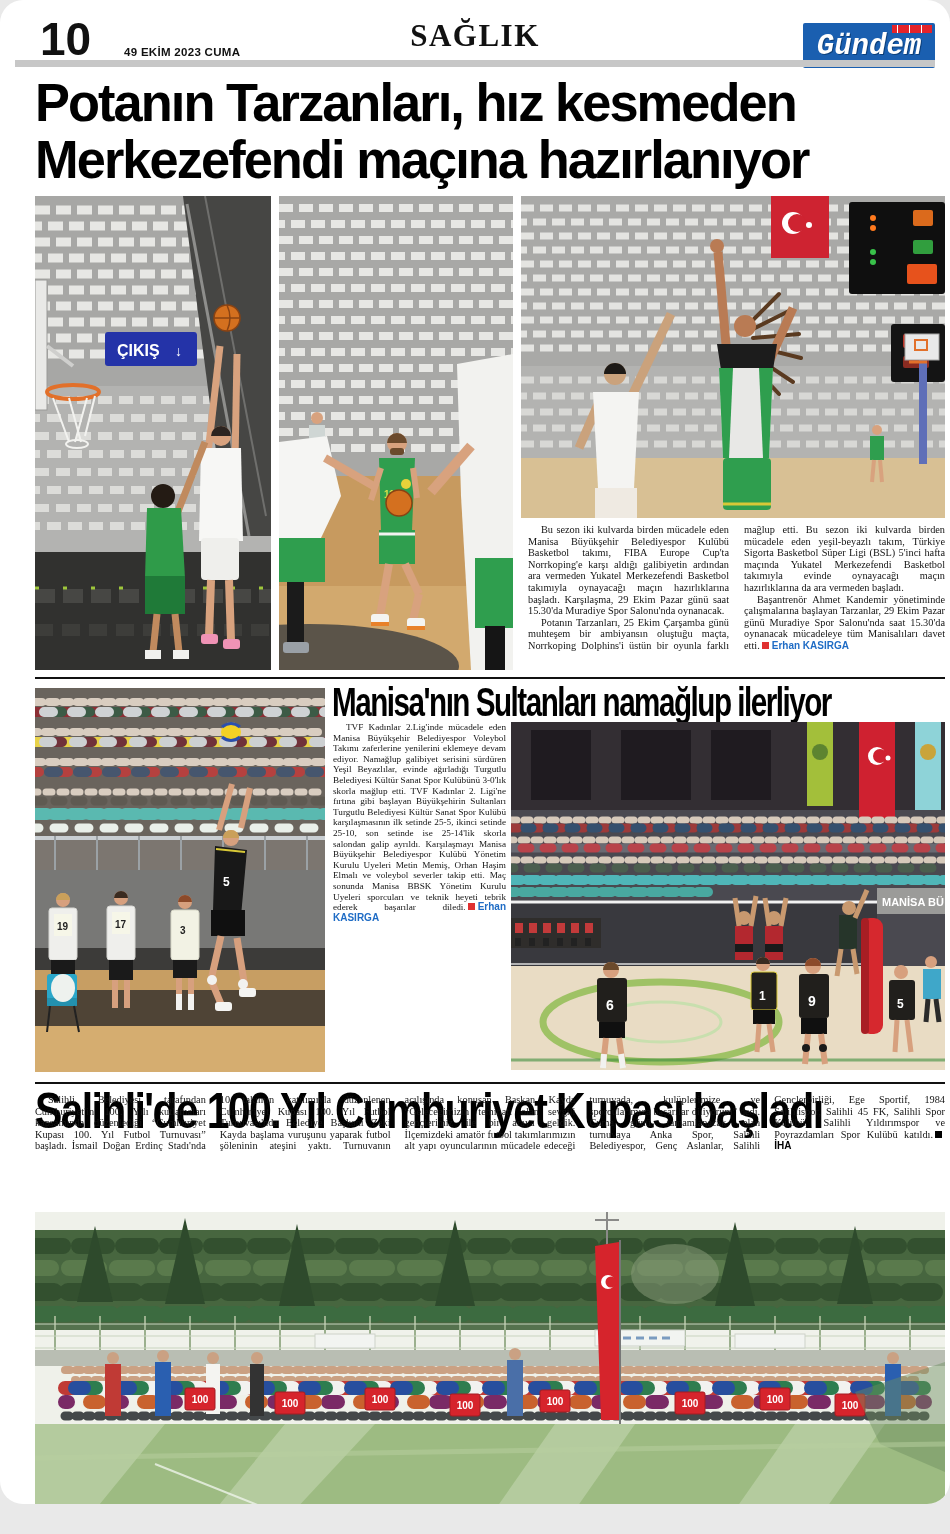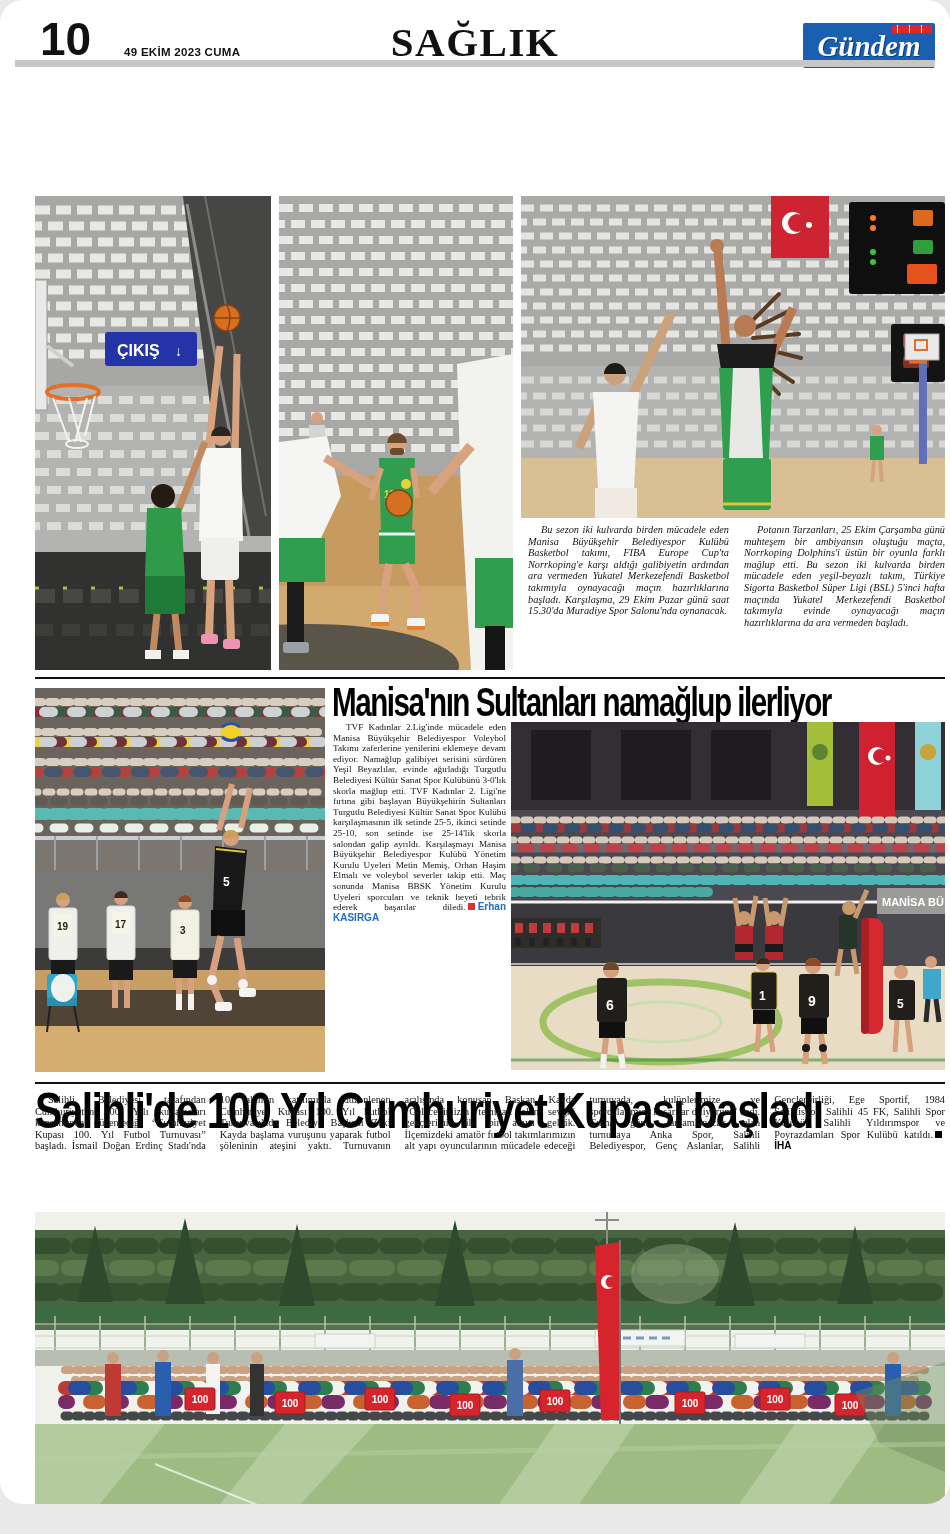--- a/index.html
+++ b/index.html
@@ -2,30 +2,30 @@
 <html><head>
 <meta charset="utf-8">
 <style>
   html,body{margin:0;padding:0;background:#e9e9e9;}
   #page{position:relative;width:950px;height:1504px;background:#ffffff;overflow:hidden;
         font-family:"Liberation Serif",serif;color:#111;border-radius:23px;}
   .abs{position:absolute;}
   
   .pagenum{font-family:"Liberation Sans",sans-serif;font-weight:700;font-size:46px;line-height:1;}
   .pagedate{font-family:"Liberation Sans",sans-serif;font-weight:700;font-size:11.5px;letter-spacing:.3px;}
-  .section-title{font-family:"Liberation Serif",serif;font-weight:700;font-size:41px;letter-spacing:1.5px;}
+  .section-title{font-family:"Liberation Serif",serif;font-weight:700;font-size:31px;letter-spacing:1.5px;}
   .hrule{background:#c7c7c7;height:7px;}
   
   .logo{width:132px;height:58px;}
   .logo .top{position:absolute;left:0;top:16px;width:86px;height:13px;background:#e3232a;color:#fff;
      font-family:"Liberation Sans",sans-serif;font-style:italic;font-weight:700;font-size:9px;
      line-height:13px;box-sizing:border-box;}
   .logo .box{position:absolute;left:0;top:13px;width:132px;height:45px;background:#1a5fb0;border-radius:2px;}
   .logo .name{position:absolute;left:4px;top:14px;width:124px;text-align:center;color:#fff;
-     font-family:Liberation Serif, serif;font-style:italic;font-weight:900;font-size:29px;line-height:45px;
+     font-family:Liberation Mono, monospace;font-style:italic;font-weight:900;font-size:29px;line-height:45px;
      text-shadow:1px 1px 0 #0d3f79;}
   .logo .chip{position:absolute;right:3px;top:15px;width:40px;height:8px;background:#e3232a;
      background-image:repeating-linear-gradient(90deg,#e3232a 0 5px,#ffffff 5px 6px,#e3232a 6px 12px);}
   
   .headline{font-family:"Liberation Sans",sans-serif;font-weight:900;color:#000;letter-spacing:-2px;}
   .cond{display:inline-block;white-space:nowrap;transform-origin:left top;}
   .h1{font-size:54px;line-height:57px;}
   .h1 .cond{transform:scaleX(.97);}
   .h2{font-size:40px;line-height:40px;}
   .h2 .cond{transform:scaleX(.74);}
@@ -55,20 +55,24 @@
   <div class="abs pagedate" style="left:124px;top:46px;">49 EKİM 2023 CUMA</div>
   <div class="abs section-title" style="left:0;top:18px;width:950px;text-align:center;">SAĞLIK</div>
   <div class="abs logo" style="left:803px;top:10px;">
     <div class="top">Manisa'da</div>
     <div class="box"></div>
     <div class="chip"></div>
     <div class="name">Gündem</div>
   </div>
   <div class="abs hrule" style="left:15px;top:60px;width:920px;"></div>
 
+  <div class="abs headline h1" style="left:35px;top:74px;">
+    <span class="cond">Potanın Tarzanları, hız kesmeden</span><br>
+    <span class="cond">Merkezefendi maçına hazırlanıyor</span>
+  </div>
 
   <svg class="abs photo" style="left:35px;top:196px;" width="236" height="474" viewBox="0 0 236 474">
     <rect width="236" height="474" fill="#c9c9c7"></rect>
     <rect width="236" height="190" fill="#a7a7a5"></rect>
     <g stroke="#e7e7e4" stroke-width="9" stroke-dasharray="15 6">
       <line x1="0" y1="14" x2="236" y2="14"></line>
         <line x1="0" y1="30" x2="236" y2="30" stroke-dashoffset="8"></line>
       <line x1="0" y1="46" x2="236" y2="46"></line>
         <line x1="0" y1="62" x2="236" y2="62" stroke-dashoffset="8"></line>
       <line x1="0" y1="78" x2="236" y2="78"></line>
@@ -278,23 +282,24 @@
       <line x1="248" y1="166" x2="272" y2="112" stroke="#b97b54" stroke-width="9"></line>
       <polygon points="196,148 256,148 252,174 200,174" fill="#1c1c1c"></polygon>
       <polygon points="198,172 252,172 248,262 202,262" fill="#e8e8e6"></polygon>
       <polygon points="198,172 212,172 208,262 202,262" fill="#2f9e4e"></polygon>
       <polygon points="238,172 252,172 248,262 242,262" fill="#2f9e4e"></polygon>
       <rect x="202" y="262" width="48" height="52" rx="4" fill="#2f9e4e"></rect>
       <line x1="202" y1="308" x2="250" y2="308" stroke="#d8c837" stroke-width="3"></line>
     </g>
   </svg>
 
-  <div class="abs bodytext cols2" style="left:528px;top:524px;width:417px;height:150px;font-style:italic;">
+  <div class="abs bodytext cols2" style="left:528px;top:524px;width:417px;height:150px;">
     <p>Bu sezon iki kulvarda birden mücadele eden Manisa Büyükşehir Belediyespor Kulübü Basketbol takımı, FIBA Europe Cup'ta Norrkoping'e karşı aldığı galibiyetin ardından ara vermeden Yukatel Merkezefendi Basketbol takımıyla oynayacağı maçın hazırlıklarına başladı. Karşılaşma, 29 Ekim Pazar günü saat 15.30'da Muradiye Spor Salonu'nda oynanacak.</p>
     <p>Potanın Tarzanları, 25 Ekim Çarşamba günü muhteşem bir ambiyansın oluştuğu maçta, Norrkoping Dolphins'i üstün bir oyunla farklı mağlup etti. Bu sezon iki kulvarda birden mücadele eden yeşil-beyazlı takım, Türkiye Sigorta Basketbol Süper Ligi (BSL) 5'inci hafta maçında Yukatel Merkezefendi Basketbol takımıyla evinde oynayacağı maçın hazırlıklarına da ara vermeden başladı.</p>
+    <p><span>Başantrenör Ahmet Kandemir yönetiminde çalışmalarına başlayan Tarzanlar, 29 Ekim Pazar günü Muradiye Spor Salonu'nda saat 15.30'da oynanacak mücadeleye tüm Manisalıları davet etti.</span><span class="sq"></span><span class="byline">Erhan KASIRGA</span></p>
   </div>
 
   <div class="abs divider" style="left:35px;top:677px;width:910px;"></div>
 
   <div class="abs headline h2" style="left:332px;top:682px;">
     <span class="cond">Manisa'nın Sultanları namağlup ilerliyor</span>
   </div>
 
   <svg class="abs photo" style="left:35px;top:688px;" width="290" height="384" viewBox="0 0 290 384">
     <rect width="290" height="384" fill="#6a645d"></rect>

